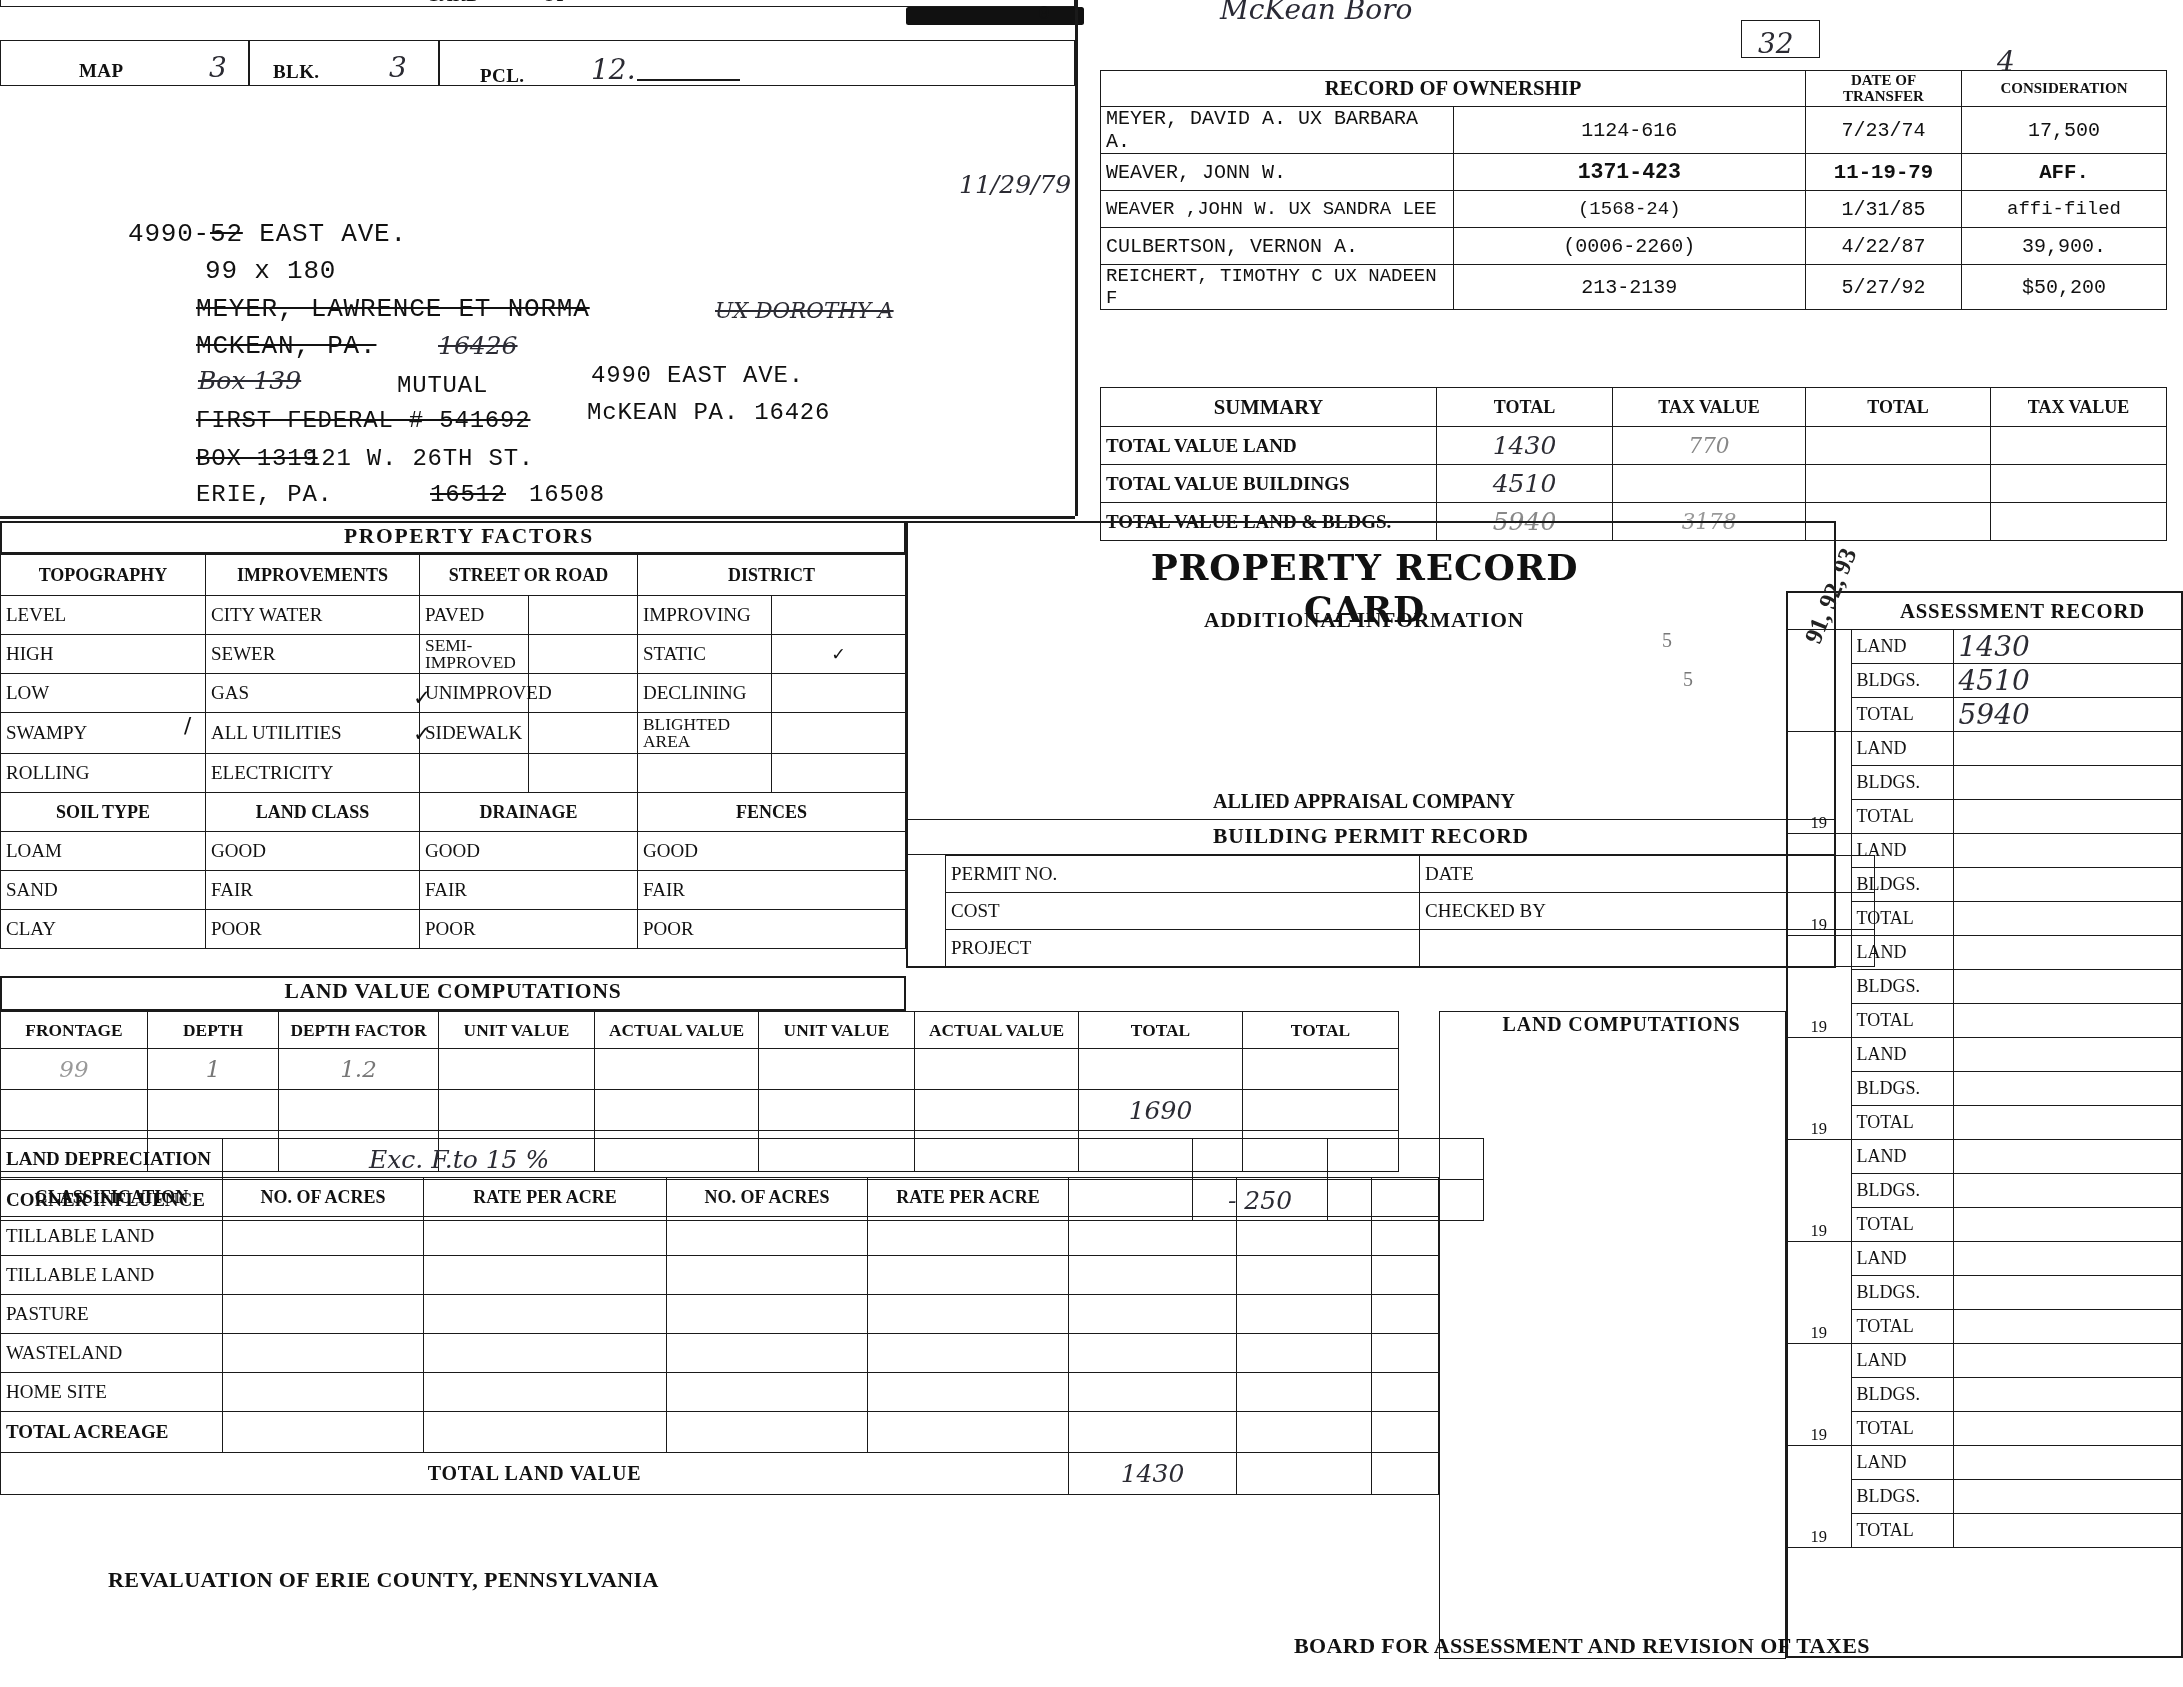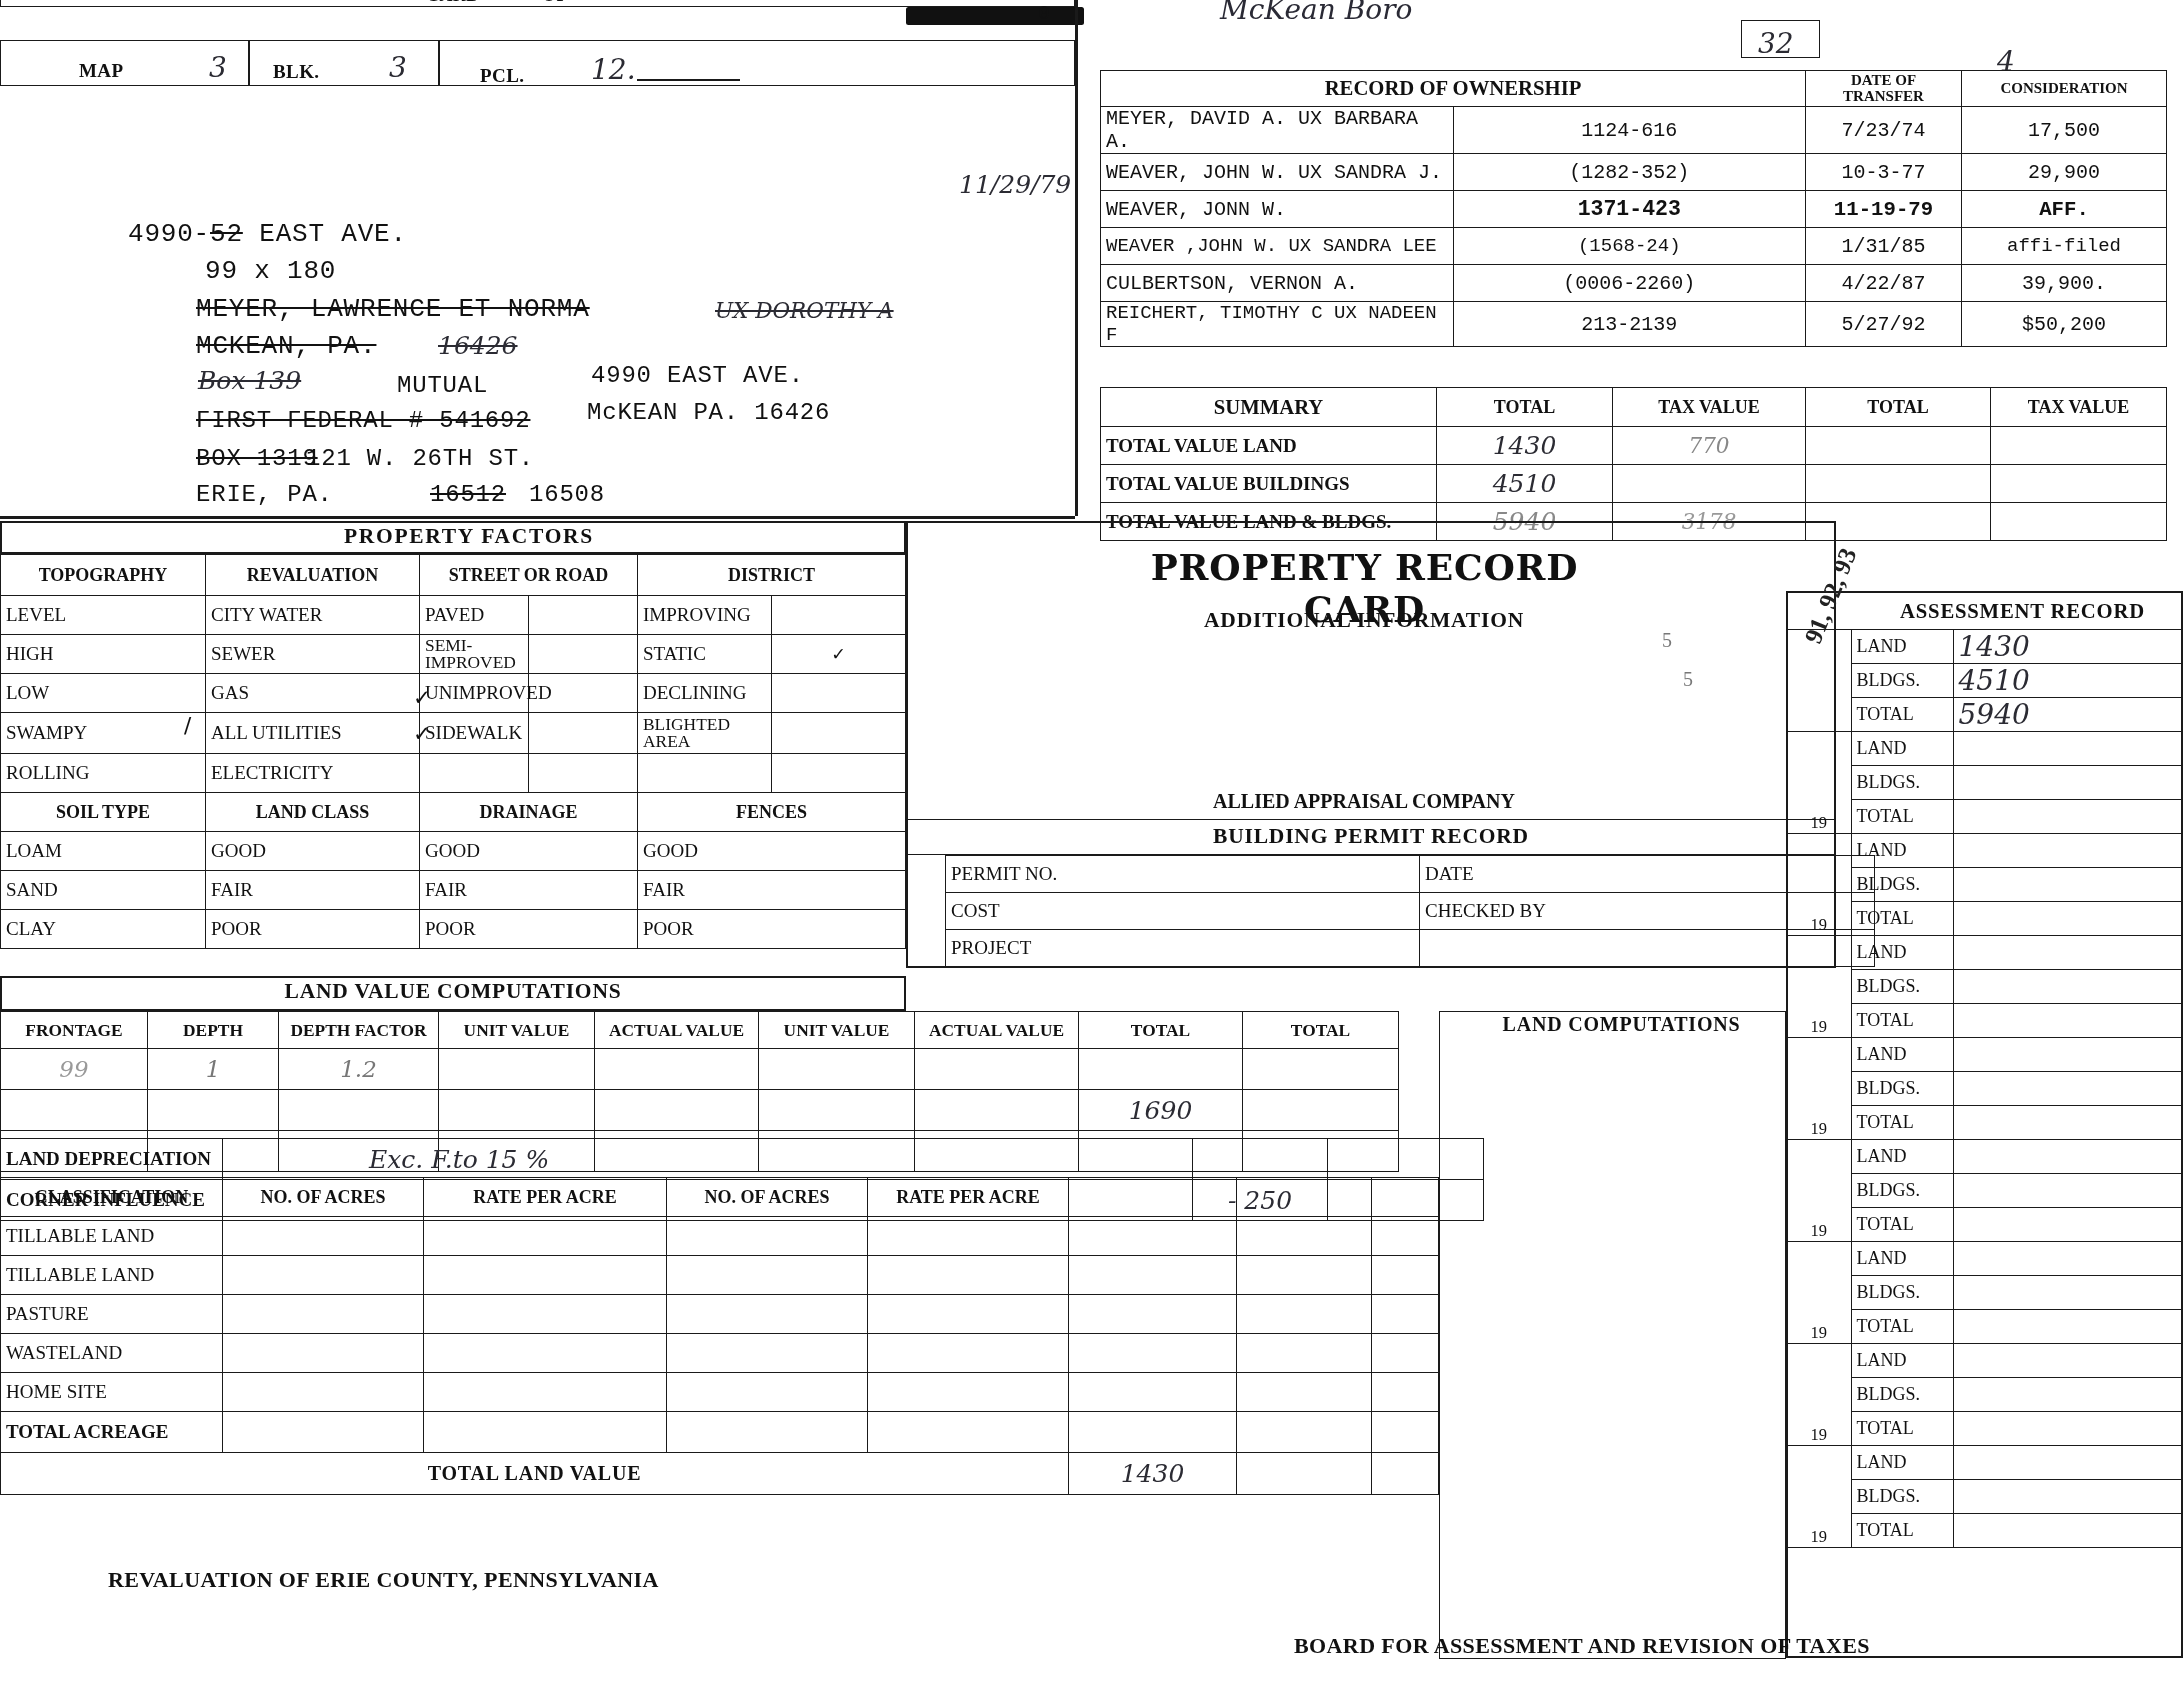--- a/index.html
+++ b/index.html
@@ -94,26 +94,20 @@
         </th>
         <th style="width:194px;font-size:15px;">CONSIDERATION</th>
       </tr>
       <tr>
         <td style="height:36px;font-size:20px;font-family:'Liberation Mono',monospace;">MEYER, DAVID A. UX BARBARA A.</td>
         <td style="width:190px;font-size:20px;font-family:'Liberation Mono',monospace;" class="tc">1124-616</td>
         <td class="tc" style="font-size:20px;font-family:'Liberation Mono',monospace;">7/23/74</td>
         <td class="tc" style="font-size:20px;font-family:'Liberation Mono',monospace;">17,500</td>
       </tr>
       <tr>
-        <td style="height:36px;font-size:20px;font-family:'Liberation Mono',monospace;">WEAVER, JOHN W. UX SANDRA J.</td>
-        <td class="tc" style="font-size:20px;font-family:'Liberation Mono',monospace;">(1282-352)</td>
-        <td class="tc" style="font-size:20px;font-family:'Liberation Mono',monospace;">10-3-77</td>
-        <td class="tc" style="font-size:20px;font-family:'Liberation Mono',monospace;">29,900</td>
-      </tr>
-      <tr>
         <td style="height:36px;font-size:20px;font-family:'Liberation Mono',monospace;">WEAVER, JONN W.</td>
         <td class="tc" style="font-size:21.5px;font-weight:bold;font-family:'Liberation Mono',monospace;">1371-423</td>
         <td class="tc" style="font-size:20.7px;font-weight:bold;font-family:'Liberation Mono',monospace;">11-19-79</td>
         <td class="tc" style="font-size:20.7px;font-weight:bold;font-family:'Liberation Mono',monospace;">AFF.</td>
       </tr>
       <tr>
         <td style="height:36px;font-size:19px;font-family:'Liberation Mono',monospace;">WEAVER ,JOHN W.  UX SANDRA LEE</td>
         <td class="tc" style="font-size:19px;font-family:'Liberation Mono',monospace;">(1568-24)</td>
         <td class="tc" style="font-size:20px;font-family:'Liberation Mono',monospace;">1/31/85</td>
         <td class="tc" style="font-size:19px;font-family:'Liberation Mono',monospace;">affi-filed</td>
@@ -170,21 +164,21 @@
   </div>
 
   <div class="bx" style="left:0;top:521px;width:906px;height:33px;border-width:2.5px;"></div>
   <div class="abs hd" style="left:16px;top:524px;width:906px;font-size:21.5px;letter-spacing:1.7px;">PROPERTY   FACTORS</div>
 
   <div class="abs" style="left:0;top:554px;width:906px;">
     <table class="grid" style="width:906px;table-layout:fixed;">
       <tbody>
           <tr>
         <th style="width:194px;height:40px;font-size:18px;">TOPOGRAPHY</th>
-        <th style="width:203px;font-size:18px;">REVALUATION</th>
+        <th style="width:203px;font-size:18px;">IMPROVEMENTS</th>
         <th colspan="2" style="width:207px;font-size:18px;">STREET OR ROAD</th>
         <th colspan="2" style="font-size:18px;">DISTRICT</th>
       </tr>
       <tr>
         <td style="height:38px;font-size:19px;">LEVEL</td>
         <td style="font-size:19px;">CITY WATER</td>
         <td rowspan="1" style="font-size:19px;">PAVED</td>
         <td style="width:37px;"></td>
         <td style="font-size:19px;">IMPROVING</td>
         <td style="width:37px;"></td>

